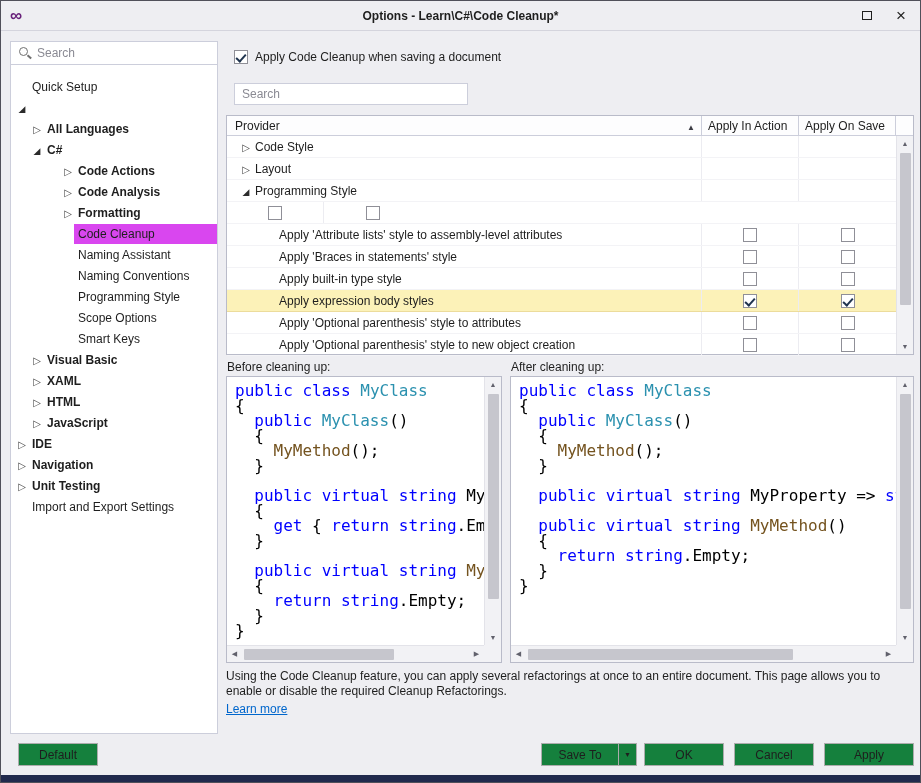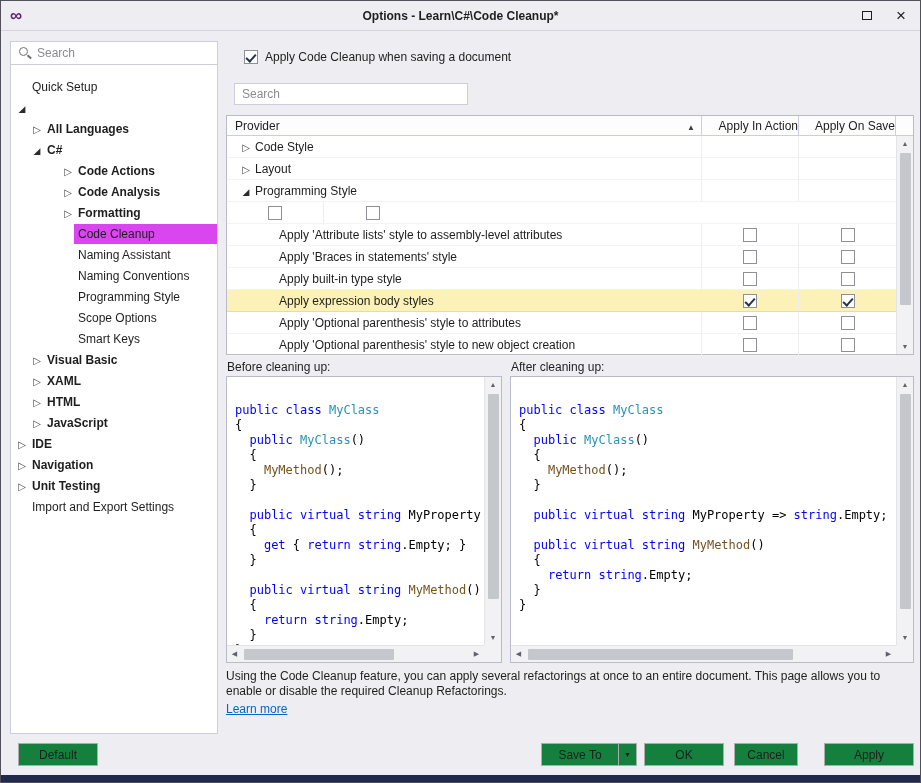--- a/index.html
+++ b/index.html
@@ -30,35 +30,35 @@
   .tree-item.level2 { padding-left:51px; }
   .arrow-slot { width:12px; margin-right:4px; text-align:center; flex:none; }
   .tree-item .label { flex:1; padding:3px 4px; margin-left:-4px; white-space:nowrap; overflow:hidden; }
   .tree-item.has-arrow .label { font-weight:bold; }
   .tree-item.selected .label { background:#d946ef; }
   .arrow { font-style:normal; color:#2b2b2b; }
   .arrow.collapsed { font-size:10px; line-height:10px; color:#484848; }
   .arrow.expanded { font-size:9px; line-height:9px; }
 
   
-  .apply-row { position:absolute; left:243px; top:49px; display:flex; align-items:center; gap:7px; }
+  .apply-row { position:absolute; left:233px; top:49px; display:flex; align-items:center; gap:7px; }
   .cb { width:14px; height:14px; background:#fff; border:1px solid #8f8f97; position:relative; flex:none; display:inline-block; }
   .cb.checked::after { content:""; position:absolute; left:3px; top:1px; width:4px; height:8px; border:solid #20344f; border-width:0 2px 2px 0; transform:rotate(42deg); }
   .main-search { position:absolute; left:233px; top:82px; width:234px; height:22px; border:1px solid #cccedb; background:#fff; }
   .main-search input { width:100%; height:100%; border:none; outline:none; padding-left:7px; font-family:"Liberation Sans",sans-serif; font-size:12px; background:transparent; }
   .main-search input::placeholder { color:#8a8a93; }
 
   
   .grid { position:absolute; left:225px; top:114px; width:688px; height:240px; border:1px solid #b9bbc9; background:#fff; display:flex; flex-direction:column; }
   .grid-header { display:flex; height:20px; border-bottom:1px solid #cccedb; background:#fdfdfe; flex:none; }
   .hdr-cell { display:flex; align-items:center; border-right:1px solid #cccedb; }
   .hdr-provider { flex:1; padding-left:8px; }
   .sort-arrow::after { content:"▲"; font-size:8px; color:#3c3c44; }
   .hdr-provider .sort-arrow { margin-left:auto; margin-right:6px; }
-  .hdr-action, .hdr-save { width:97px; padding-left:6px;justify-content:flex-end; }
+  .hdr-action, .hdr-save { width:97px; padding-left:6px; }
   .hdr-scroll { width:17px; border-right:none; }
   .grid-body { flex:1; display:flex; min-height:0; }
   .rows-col { flex:1; min-width:0; }
   .grid-row { height:22px; display:flex; align-items:center; border-bottom:1px solid #f3f3f6; }
   .grid-row.highlighted { background:#fcf2b8; border-bottom:1px solid #ecdc9c; }
   .cell-provider { flex:1; display:flex; align-items:center; height:100%; border-right:1px solid #ececf1; padding-left:52px; white-space:nowrap; overflow:hidden; }
   .cell-provider.group { padding-left:13px; }
   .cell-provider.group .arrow-slot { margin-right:3px; }
   .cell-check { width:97px; height:100%; border-right:1px solid #ececf1; display:flex; align-items:center; justify-content:center; }
   .cell-check.last { border-right:none; }
@@ -71,21 +71,21 @@
   .grid .vthumb { height:152px; margin-top:2px; }
 
   
   .panel-label { position:absolute; top:359px; }
   .panel-label.before { left:226px; }
   .panel-label.after { left:510px; }
   .panel { position:absolute; top:375px; height:287px; background:#fff; border:1px solid #b9bbc9; }
   .panel.before { left:225px; width:276px; }
   .panel.after { left:509px; width:404px; }
   .code { position:absolute; left:0; top:0; right:17px; bottom:17px; overflow:hidden; padding:6px 0 0 8px;
-          font-family:"DejaVu Sans Mono", monospace; font-size:12px; line-height:15px; white-space:pre;margin-top:20px; }
+          font-family:"DejaVu Sans Mono", monospace; font-size:16px; line-height:15px; white-space:pre; }
   .tk-k { color:#0000ff; }
   .tk-t { color:#2b91af; }
   .tk-m { color:#74531f; }
   .tk-p { color:#000000; }
   .panel .vsb { position:absolute; right:0; top:0; bottom:17px; width:17px; background:#f2f2f5; border-left:1px solid #e3e3e9; display:flex; flex-direction:column; align-items:center; }
   .panel .hsb { position:absolute; left:0; bottom:0; right:17px; height:17px; background:#f2f2f5; border-top:1px solid #e3e3e9; display:flex; align-items:center; }
   .panel .corner { position:absolute; right:0; bottom:0; width:17px; height:17px; background:#f2f2f5; }
   .panel.before .vthumb { height:205px; margin-top:2px; }
   .panel.after .vthumb { height:215px; margin-top:2px; }
   .panel.before .hthumb { width:150px; margin-left:2px; }
@@ -98,21 +98,21 @@
   .desc-block { position:absolute; left:225px; top:668px; width:688px; line-height:15px; }
   .learn-more { color:#0066cc; text-decoration:underline; cursor:pointer; display:inline-block; margin-top:3px; }
   .btn { position:absolute; top:742px; height:23px; background:#15803d; border:1px solid #acacac; display:flex; align-items:center; justify-content:center; font-size:12px; cursor:default; }
   .btn-default { left:17px; width:80px; }
   .btn-saveto { left:540px; width:96px; padding:0; }
   .btn-saveto .st-label { flex:1; text-align:center; }
   .st-divider { width:1px; height:21px; background:#acacac; }
   .st-arrow { width:17px; display:flex; align-items:center; justify-content:center; }
   .st-arrow::after { content:"▼"; font-size:7px; color:#1e1e1e; }
   .btn-ok { left:643px; width:80px; }
-  .btn-cancel { left:733px; width:64px; }
+  .btn-cancel { left:733px; width:80px; }
   .btn-apply { left:823px; width:90px; }
   .bottom-strip { position:absolute; left:0; right:0; bottom:0; height:7px; background:#212a4d; }
 </style>
 </head>
 <body>
 
 <div class="window">
 
   <div class="titlebar">
     <span class="vs-logo">∞</span>

